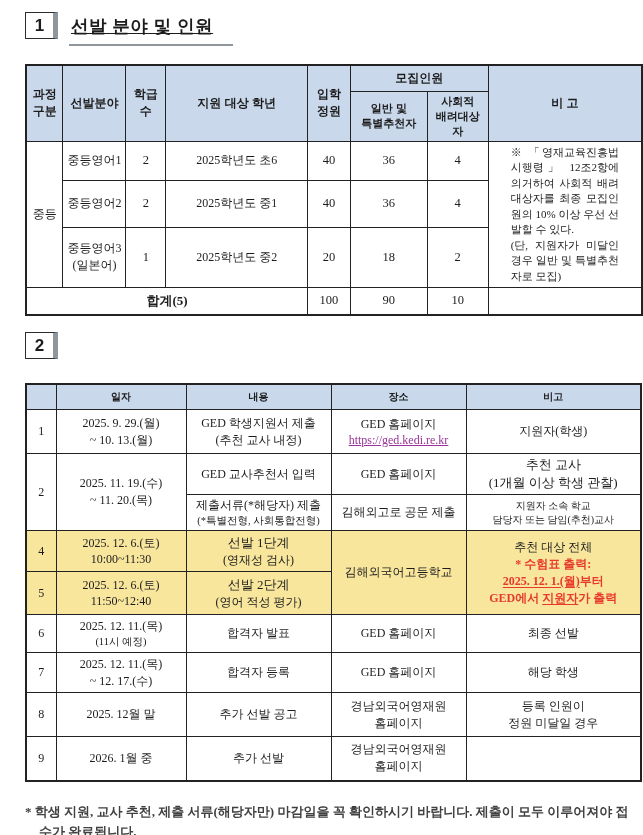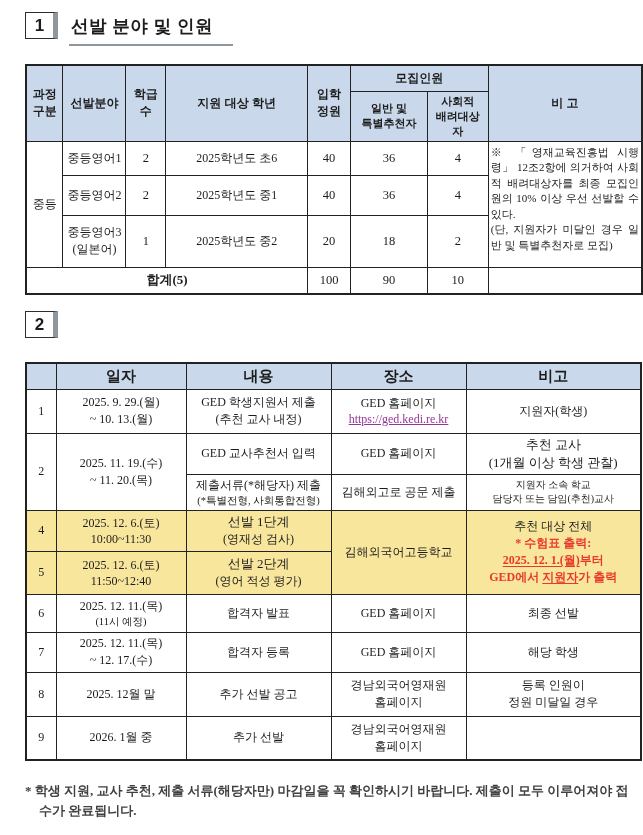--- a/index.html
+++ b/index.html
@@ -25,20 +25,21 @@
     margin-right: 11px;
     background: #fff;
   }
   .sec-title {
     display: inline-block;
     font-family: "Liberation Sans", sans-serif;
     font-size: 17.5px; font-weight: bold;
     letter-spacing: 0.5px;
     padding: 2px 20px 6px 2px;
     border-bottom: 2.5px solid #8f969c;
+    text-decoration: underline;
   }
 
   
   table {
     border-collapse: collapse;
     table-layout: fixed;
     border: 2px solid #222;
   }
   td, th {
     border: 1px solid #222;
@@ -59,28 +60,28 @@
   .num { font-size: 12.5px; }
 
   
   #selection-table { margin-bottom: 14px; }
   #selection-table th { font-size: 12px; }
   #selection-table .th-small { font-size: 11px; }
   #selection-table .remark-cell {
     font-size: 11px;
     text-align: justify;
     vertical-align: top;
-    padding: 3px 2px;
+    padding: 3px 22px;
     line-height: 15.5px;
     white-space: pre-line;
   }
   .total-label { font-weight: bold; font-size: 13px; }
 
   
-  #schedule-table th { font-size: 15px; }
+  #schedule-table th { font-size: 10px; }
   .hl { background: #f8e69d; }
   .stage { font-weight: normal; display:block; font-size: 13px; }
   .link {
     display: block;
     color: #993399;
     text-decoration: underline;
     font-size: 12px;
   }
   .red { color: #e8392c; font-weight: bold; }
   .rl { display: block; line-height: 17px; }

